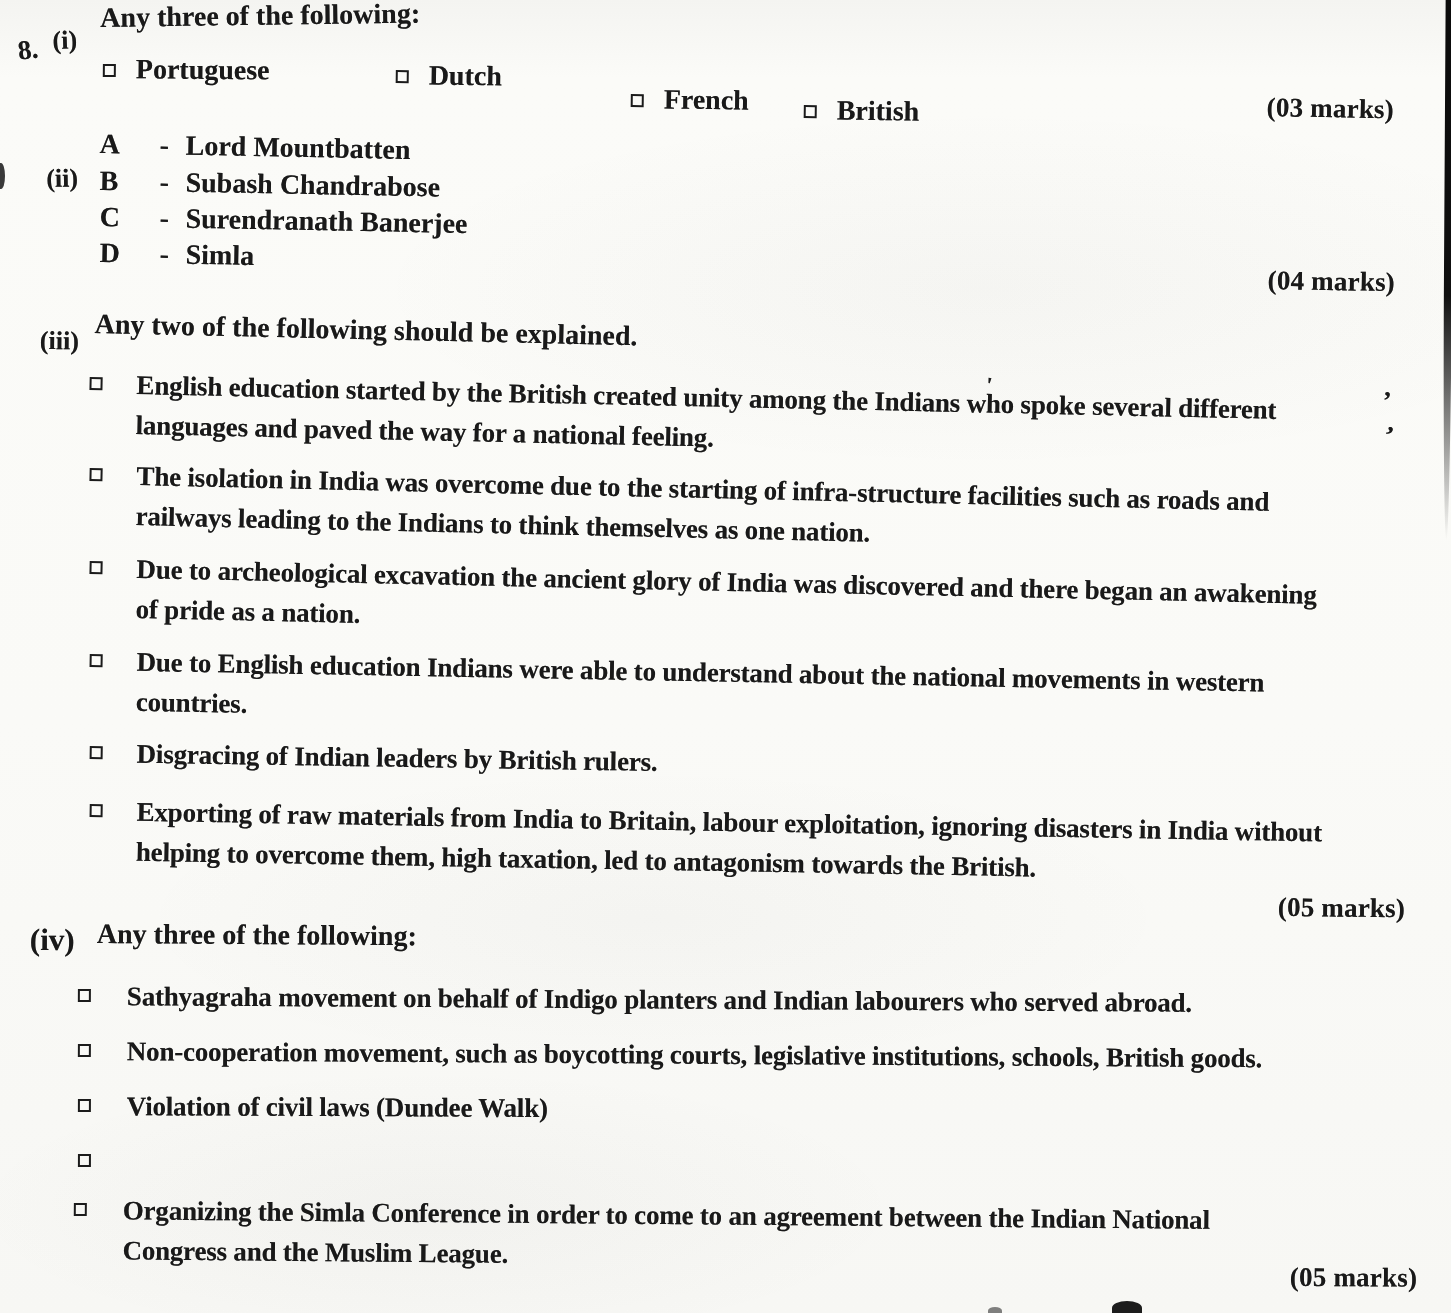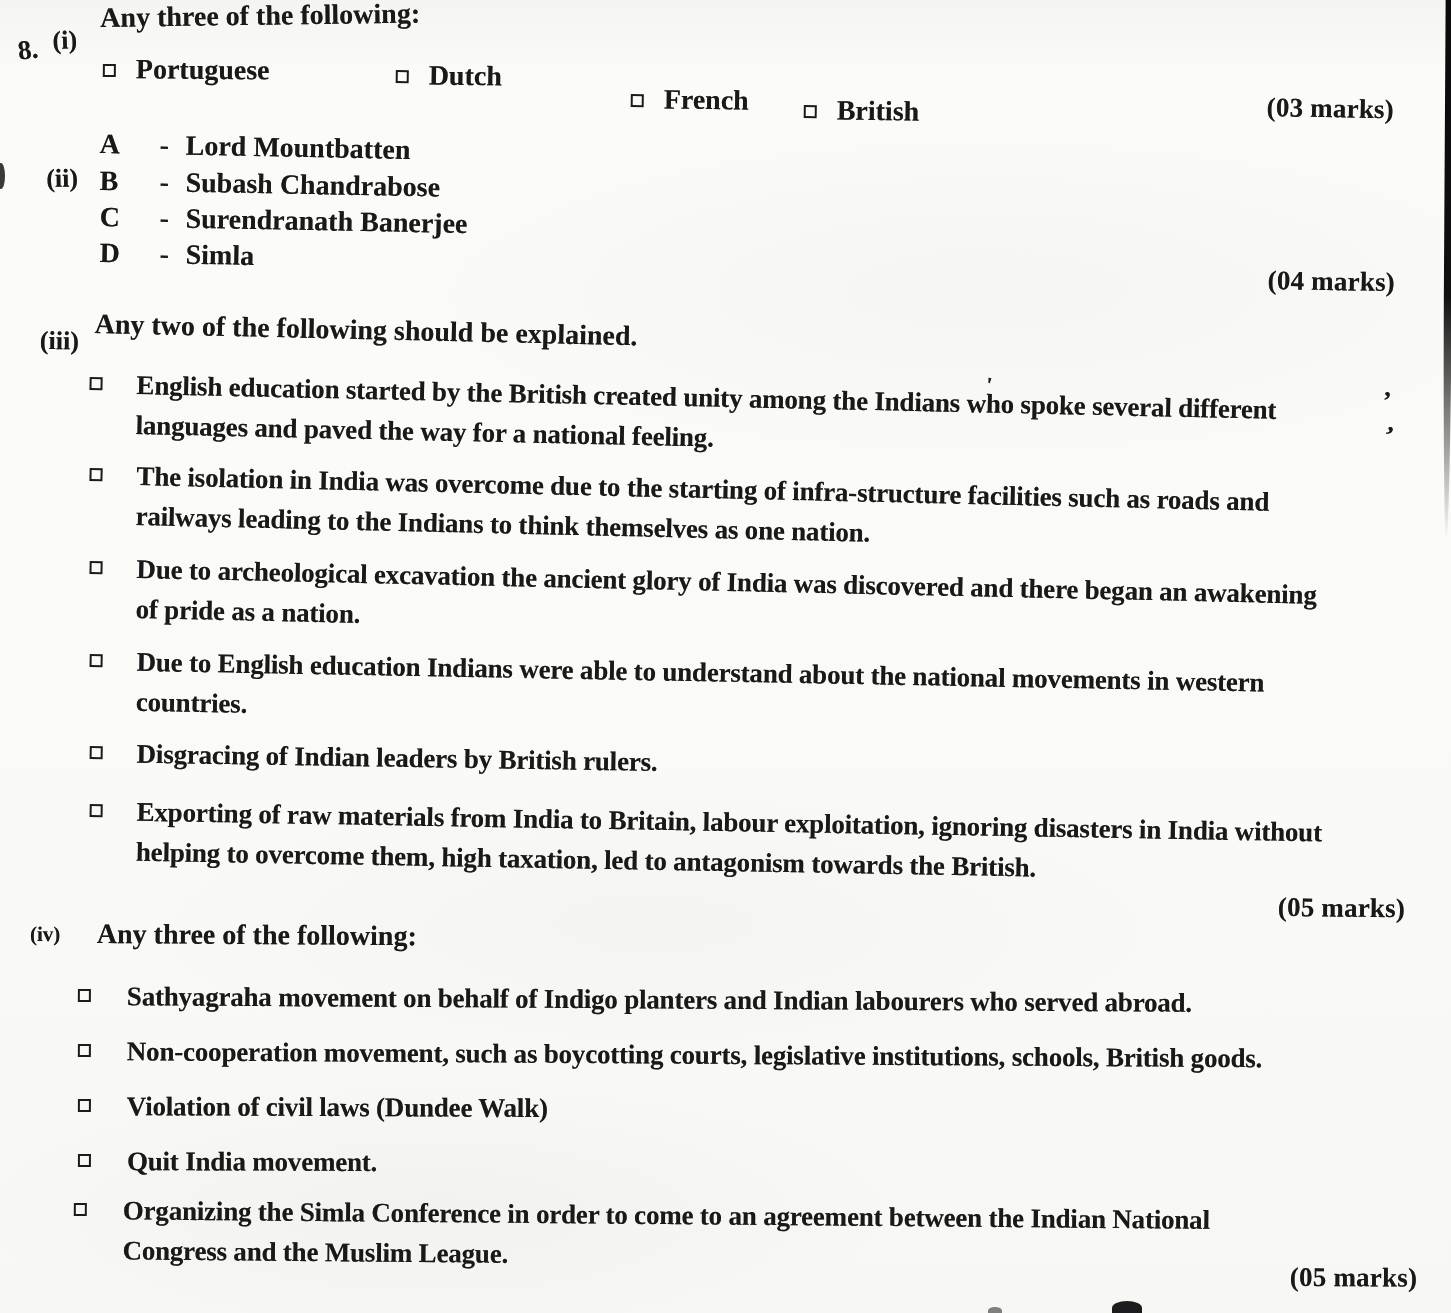--- a/index.html
+++ b/index.html
@@ -141,21 +141,21 @@
     </div>
     <div class="abs bullet-row" style="left:90px;top:791px;transform:rotate(1deg);">
       <span class="sq sq-iii"></span>
       <span class="btext ink">
         <div class="nowrap">Exporting of raw materials from India to Britain, labour exploitation, ignoring disasters in India without</div>
         <div class="nowrap">helping to overcome them, high taxation, led to antagonism towards the British.</div>
       </span>
     </div>
     <div class="abs marks ink nowrap" style="left:1278px;top:892px;transform:rotate(0.6deg);">(05 marks)</div>
 
-    <div class="abs lbl ink" style="left:30px;top:922px;transform:rotate(0.3deg);font-size:21px;">(iv)</div>
+    <div class="abs lbl ink" style="left:30px;top:922px;transform:rotate(0.3deg);font-size:31px;">(iv)</div>
     <div class="abs h ink nowrap" style="left:97px;top:918px;transform:rotate(0.4deg);">Any three of the following:</div>
 
     <div class="abs bullet-row" style="left:78px;top:976px;transform:rotate(0.35deg);">
       <span class="sq sq-iv"></span>
       <span class="btext ink">
         <div class="nowrap">Sathyagraha movement on behalf of Indigo planters and Indian labourers who served abroad.</div>
       </span>
     </div>
     <div class="abs bullet-row" style="left:78px;top:1031px;transform:rotate(0.35deg);">
       <span class="sq sq-iv"></span>
@@ -164,23 +164,20 @@
       </span>
     </div>
     <div class="abs bullet-row" style="left:78px;top:1086px;transform:rotate(0.25deg);">
       <span class="sq sq-iv"></span>
       <span class="btext ink">
         <div class="nowrap">Violation of civil laws (Dundee Walk)</div>
       </span>
     </div>
     <div class="abs bullet-row" style="left:78px;top:1141px;transform:rotate(0.2deg);">
       <span class="sq sq-iv"></span>
-      <span class="btext ink">
-        <div class="nowrap">Quit India movement.</div>
-      </span>
     </div>
     <div class="abs bullet-row" style="left:74px;top:1190px;transform:rotate(0.5deg);">
       <span class="sq sq-iv"></span>
       <span class="btext ink" style="line-height:41px;">
         <div class="nowrap">Organizing the Simla Conference in order to come to an agreement between the Indian National</div>
         <div class="nowrap">Congress and the Muslim League.</div>
       </span>
     </div>
     <div class="abs marks ink nowrap" style="left:1290px;top:1262px;transform:rotate(0.3deg);">(05 marks)</div>
 

